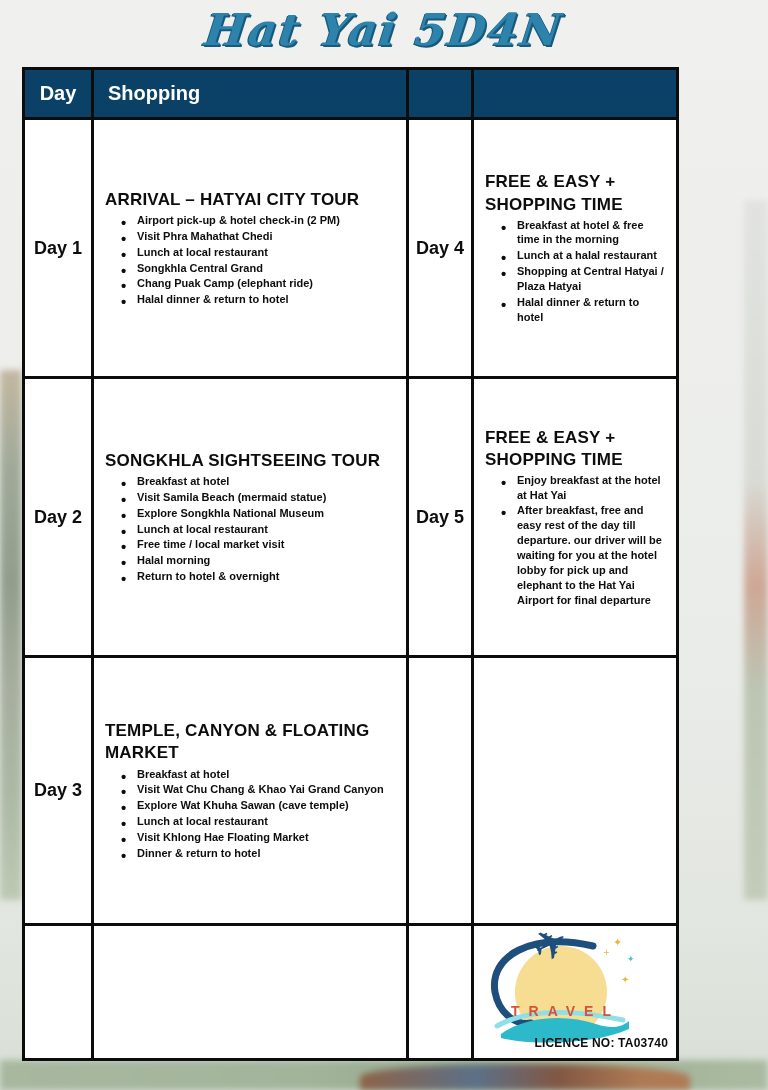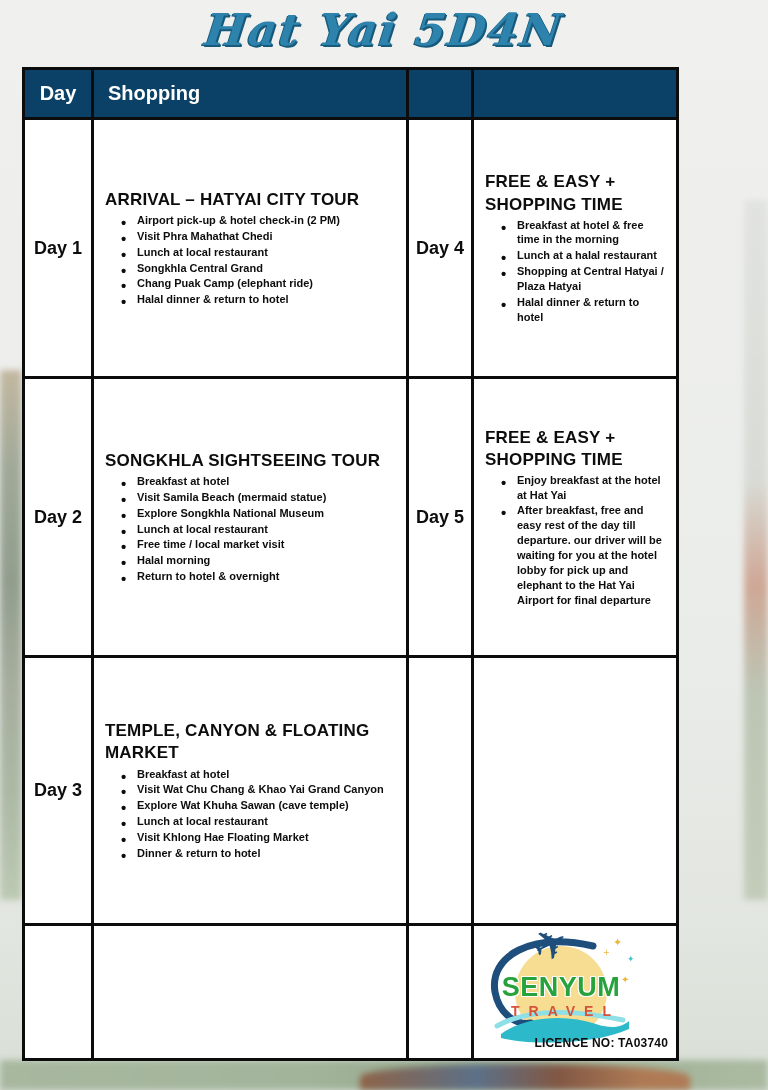--- a/index.html
+++ b/index.html
@@ -207,21 +207,20 @@
   <div class="cell"></div>
   <div class="cell logo-cell">
     <div class="logo-wrap">
       <div class="logo-circle"></div>
       <svg class="logo-svg" width="180" height="116" viewBox="0 0 180 116">
         <path d="M 122 16 C 60 2, 18 26, 24 62 C 28 84 46 96 60 93" fill="none" stroke="#1d4e7c" stroke-width="7" stroke-linecap="round"></path>
         <path d="M 30 104 C 55 86, 95 84, 125 94 C 143 100, 152 96, 158 91 L 158 99 C 125 114, 65 116, 30 108 Z" fill="#2cb9c9"></path>
         <path d="M 26 96 C 58 78, 105 80, 152 90" fill="none" stroke="#8fdfe6" stroke-width="5" stroke-linecap="round"></path>
       </svg>
       <span class="logo-plane">✈</span>
-      <div class="logo-senyum">SENYUM</div>
       <div class="logo-travel">TRAVEL</div>
       <span class="sparkle sp1">✦</span>
       <span class="sparkle sp2">✦</span>
       <span class="sparkle sp3">✦</span>
       <span class="sparkle sp4">+</span>
     </div>
     <div class="licence-text">LICENCE NO: TA03740</div>
   </div>
 </div>
 

